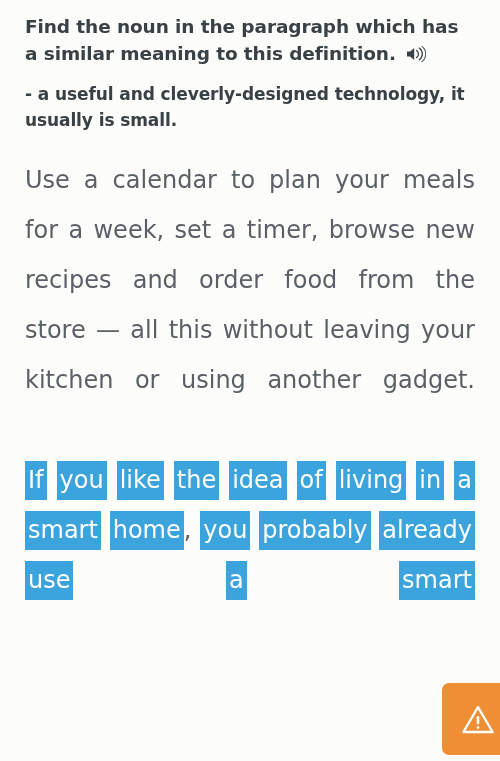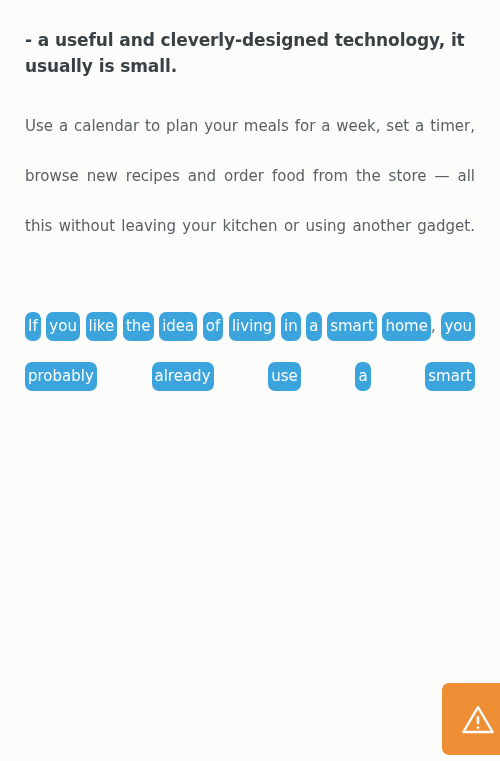--- a/index.html
+++ b/index.html
@@ -56,21 +56,21 @@
     font-weight: bold;
     color: #3a4145;
     line-height: 26px;
     margin: 14px 0 0 0;
     letter-spacing: -0.1px;
   }
 
   
   .paragraph {
     margin-top: 22px;
-    font-size: 15px;
+    font-size: 24px;
     color: #5a6065;
     line-height: 50px;
     text-align: justify;
     text-justify: inter-word;
   }
   
   .para-seg {
     display: block;
     text-align: justify;
   }
@@ -82,21 +82,21 @@
   }
   .para-seg.last::after {
     display: none;
   }
 
   
   .hl {
     background: #3ba4dd;
     color: #ffffff;
     padding: 5px 3px 6px 3px;
-    border-radius: 7px;
+    border-radius: 0;
     box-decoration-break: clone;
     -webkit-box-decoration-break: clone;
   }
 
   
   .warning-button {
     position: absolute;
     left: 442px;
     top: 683px;
     width: 72px;
@@ -113,20 +113,28 @@
   .warning-button svg {
     display: block;
   }
 </style>
 </head>
 <body>
 
 <div class="page">
 
   <div class="question-block">
+    <div class="question-heading">
+      <span class="q-text">Find the noun in the paragraph which has a similar meaning to this definition.</span><span class="speaker-icon"><svg width="20" height="16" viewBox="0 0 20 16" xmlns="http://www.w3.org/2000/svg">
+            <path d="M1 5.6h3.1L8.2 2v12L4.1 10.4H1z" fill="#3a4145"></path>
+            <path d="M10.6 4.4c1.2 1 1.9 2.2 1.9 3.6s-.7 2.6-1.9 3.6" stroke="#3a4145" stroke-width="1.25" fill="none" stroke-linecap="round"></path>
+            <path d="M13.3 2.1c1.9 1.5 3 3.5 3 5.9s-1.1 4.4-3 5.9" stroke="#3a4145" stroke-width="1.25" fill="none" stroke-linecap="round"></path>
+            <path d="M15.9 0.4c2.4 1.8 3.8 4.4 3.8 7.6s-1.4 5.8-3.8 7.6" stroke="#3a4145" stroke-width="1.1" fill="none" stroke-linecap="round" opacity="0.85"></path>
+          </svg></span>
+    </div>
     <div class="definition">- a useful and cleverly-designed technology, it usually is small.</div>
   </div>
 
   <div class="paragraph">
     <span class="para-seg">Use a calendar to plan your meals for a week, set a timer, browse new recipes and order food from the store — all this without leaving your kitchen or using another gadget.</span>
       <span class="para-seg"><span class="hl">If</span> <span class="hl">you</span> <span class="hl">like</span> <span class="hl">the</span> <span class="hl">idea</span> <span class="hl">of</span> <span class="hl">living</span> <span class="hl">in</span> <span class="hl">a</span> <span class="hl">smart</span> <span class="hl">home</span><span>,</span> <span class="hl">you</span> <span class="hl">probably</span> <span class="hl">already</span> <span class="hl">use</span> <span class="hl">a</span> <span class="hl">smart</span></span>
   </div>
 
   <button class="warning-button">
     <span>

